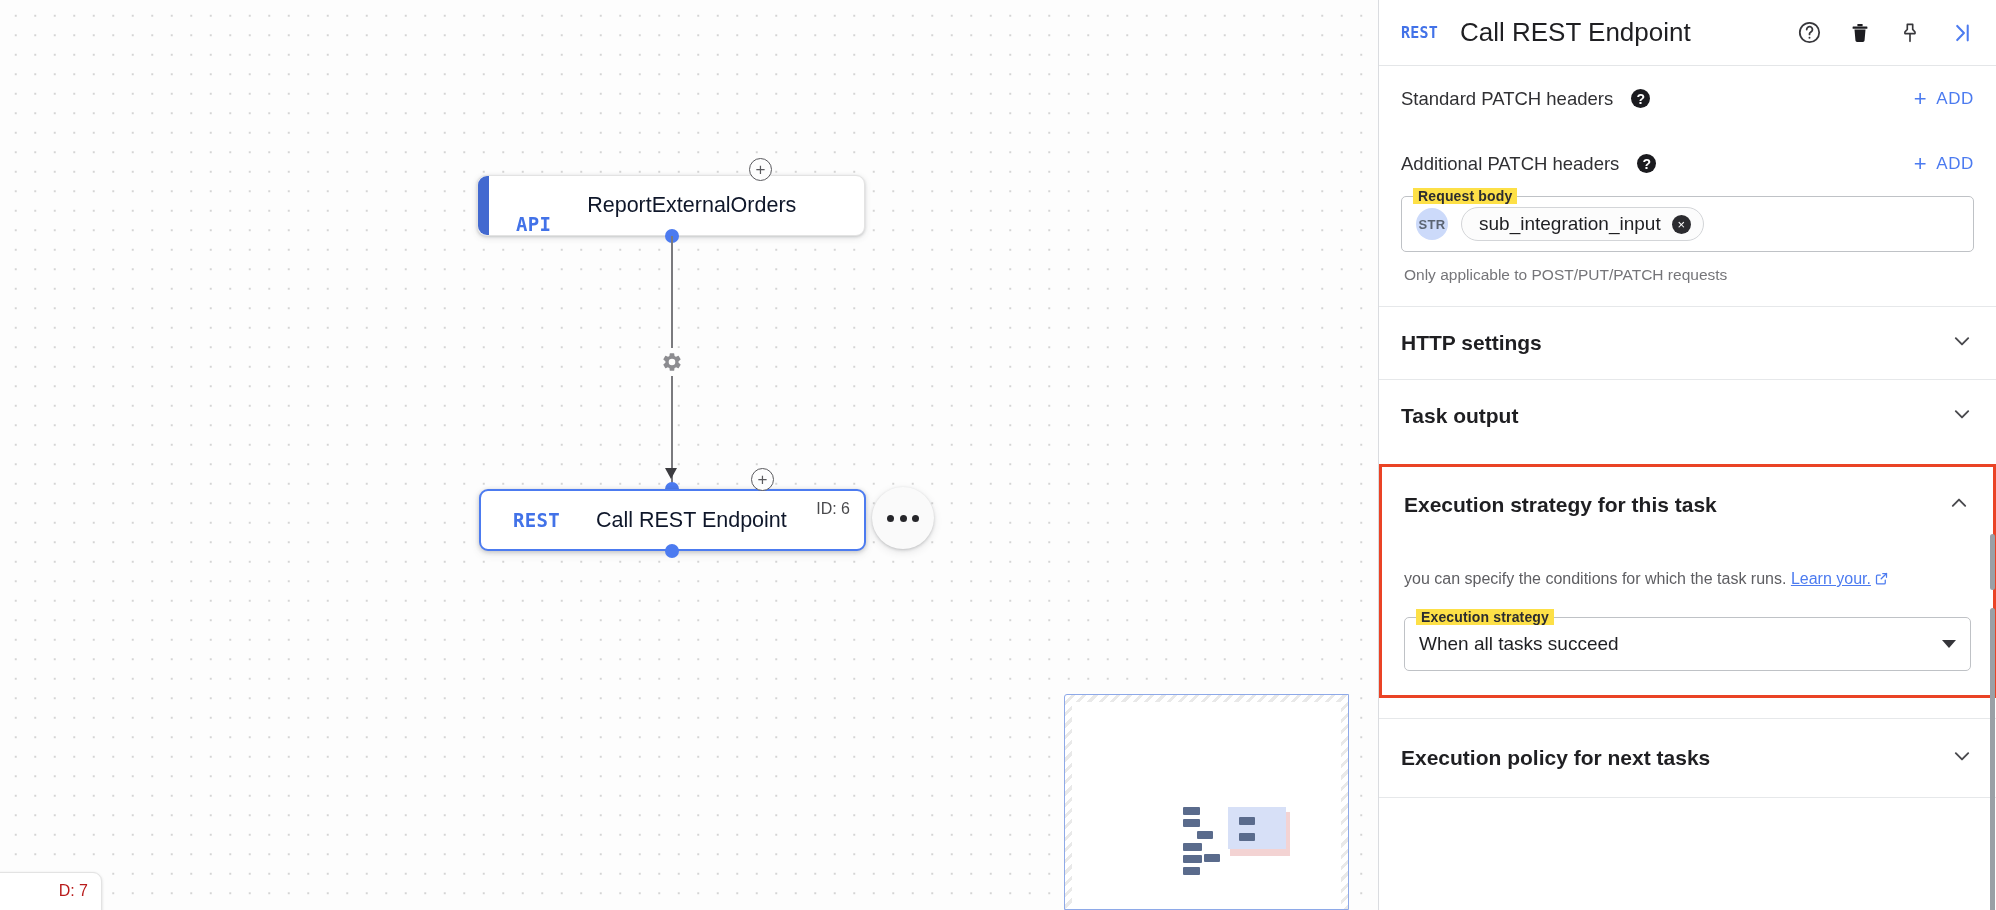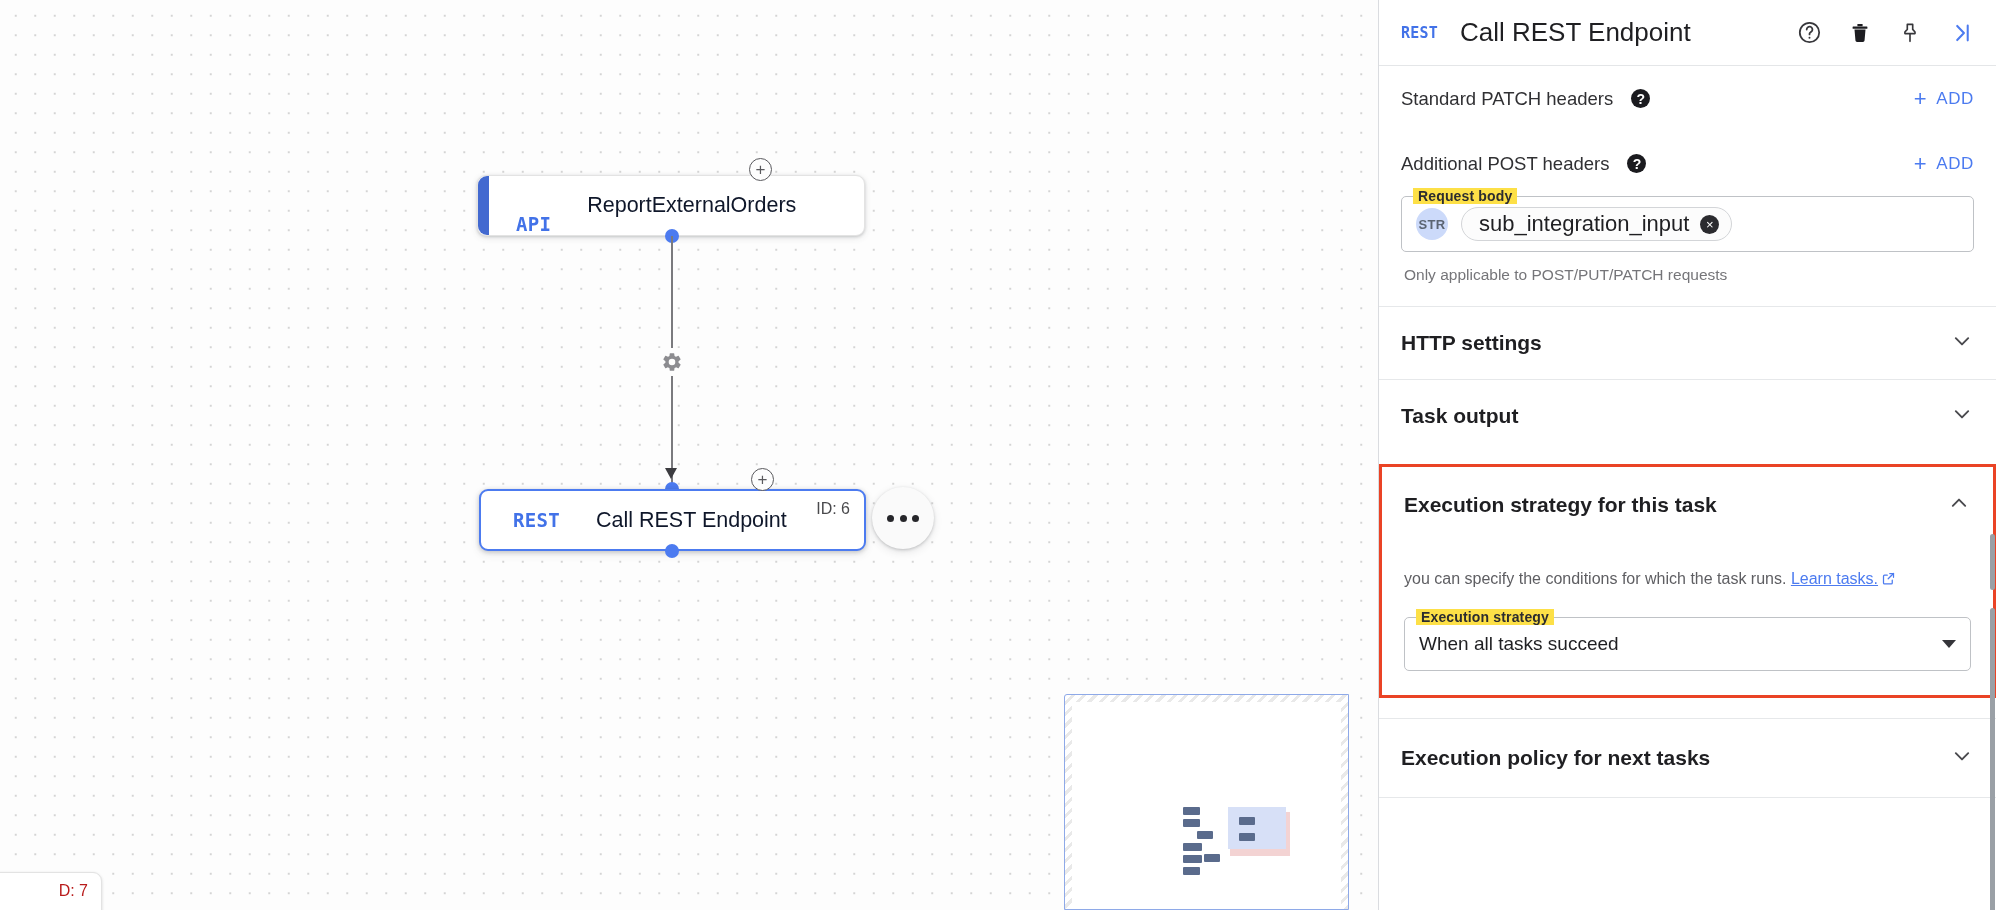--- a/index.html
+++ b/index.html
@@ -220,21 +220,21 @@
   .chip {
     margin-left: 13px;
     height: 34px;
     border: 1px solid #d3d5d8;
     border-radius: 17px;
     background: #fcfcfc;
     display: flex; align-items: center;
     padding: 0 12px 0 17px;
     gap: 11px;
   }
-  .chip-text { font-size: 22px; color: #1f1f22; }
+  .chip-text { font-size: 19px; color: #1f1f22; }
   .chip-x {
     width: 19px; height: 19px; border-radius: 50%;
     background: #2b2b2f; color: #fff;
     font-size: 13px; line-height: 1;
     display: flex; align-items: center; justify-content: center;
   }
   .hint {
     font-size: 15.5px; color: #757579;
     padding: 14px 22px 0 25px;
   }
@@ -389,21 +389,21 @@
       <div class="row-hdr">
         <span class="row-label">Standard PATCH headers</span>
         <span class="help-dot">?</span>
         <span class="add-btn">
           <span class="pl">+</span>
           <span>ADD</span>
         </span>
       </div>
 
       <div class="row-hdr">
-        <span class="row-label">Additional POST headers</span>
+        <span class="row-label">Additional PATCH headers</span>
         <span class="help-dot">?</span>
         <span class="add-btn">
           <span class="pl">+</span>
           <span>ADD</span>
         </span>
       </div>
 
       <div class="field">
         <span class="field-legend">Request body</span>
         <span class="str-badge">STR</span>
@@ -440,21 +440,21 @@
           <span class="chev">
             <svg width="24" height="24" viewBox="0 0 24 24" fill="none" stroke="#49494d" stroke-width="1.9" stroke-linecap="round" stroke-linejoin="round">
                 <path d="M5.8 14.8l6.2-6.2 6.2 6.2"></path>
               </svg>
           </span>
         </div>
 
         <div class="desc">
           <br>
           <span>you can specify the conditions for which the task runs.</span>
-          <a href="#">Learn tasks.</a><span class="link-ext"><svg width="15" height="15" viewBox="0 0 24 24" fill="none" stroke="#4c7bf0" stroke-width="2" stroke-linecap="round" stroke-linejoin="round">
+          <a href="#">Learn your.</a><span class="link-ext"><svg width="15" height="15" viewBox="0 0 24 24" fill="none" stroke="#4c7bf0" stroke-width="2" stroke-linecap="round" stroke-linejoin="round">
                 <path d="M14 4h6v6"></path>
                 <path d="M20 4l-8.5 8.5"></path>
                 <path d="M18 14.5V19a1.6 1.6 0 01-1.6 1.6H5.6A1.6 1.6 0 014 19V8.2a1.6 1.6 0 011.6-1.6H10"></path>
               </svg></span>
         </div>
 
         <div class="select-field">
           <span class="field-legend">Execution strategy</span>
           <span class="select-value">When all tasks succeed</span>
           <span class="caret"></span>

